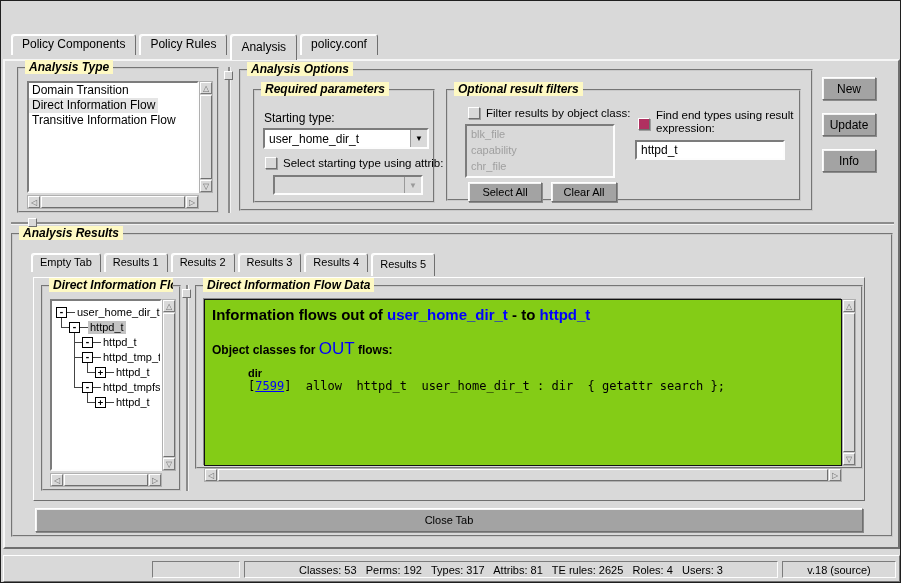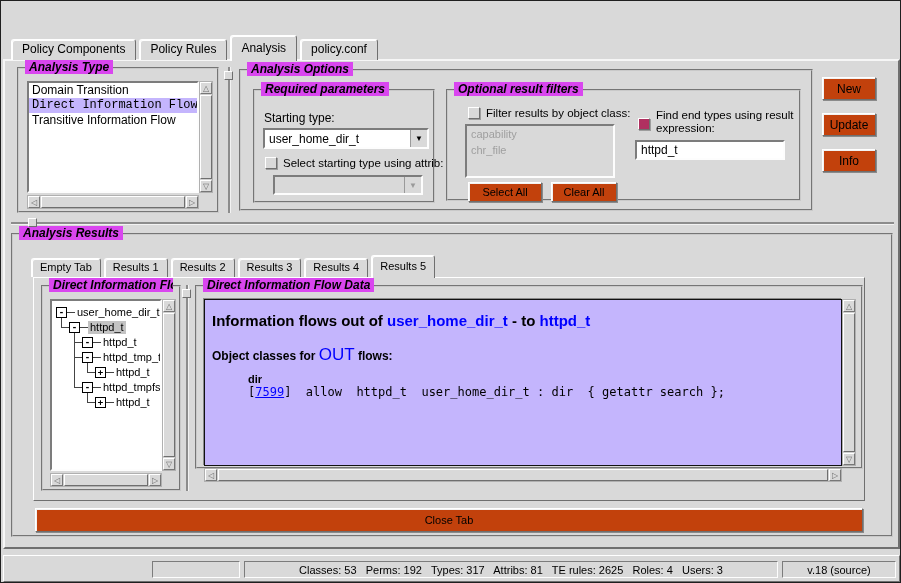--- a/index.html
+++ b/index.html
@@ -15,52 +15,52 @@
 
   
   #menubar { position:absolute; left:0; top:0; width:899px; height:29px;
     background:#d9d9d9; border-bottom:1px solid #7a7a7a; box-shadow:inset 1px 1px 0 #fff;
     display:flex; align-items:center; }
   .menu-item { font-size:12px; color:#000; padding:2px 3px; margin-left:15px; cursor:default; }
   .menu-item:first-child { margin-left:9px; }
   .menu-item .u { text-decoration:underline; }
 
   
-  .tabrow { position:absolute; display:flex; align-items:flex-end; z-index:6; }
+  .tabrow { position:absolute; display:flex; align-items:flex-start; z-index:6; }
   #main-tabs { left:10px; top:33px; height:26px; }
   .tab { position:relative; background:#d9d9d9; font-size:12px; padding:2px 10px 3px 10px;
     height:21px; margin-right:3px; border:1px solid #6f6f6f; border-bottom:none;
     border-top-color:#fff; border-left-color:#fff; border-radius:3px 3px 0 0;
     box-shadow:inset 1px 1px 0 #fff; white-space:nowrap; }
   .tab.active { height:26px; padding-top:5px; z-index:7; margin-bottom:-1px; }
   .rtab { height:19px; padding:2px 8px; font-size:11px; }
   .rtab.active { height:23px; padding-top:4px; }
 
   #content { position:absolute; left:2px; top:58px; width:897px; height:490px; background:#d9d9d9; }
   #content.raised2 {}
 
   
   .gb { position:absolute; border:2px groove #c9c9c9; }
-  .gbl { position:absolute; top:-9px; left:6px; background:#d946ef; padding:0 4px;
+  .gbl { position:absolute; top:-9px; left:6px; background:#fef9c3; padding:0 4px;
     font-style:italic; font-weight:bold; font-size:12px; white-space:nowrap; }
 
   
   .listbox { position:absolute; background:#fff; overflow:hidden; }
   .litem { font-size:12px; line-height:15px; padding:0 3px; white-space:nowrap; width:max-content; }
   .litem.sel { background:#c3c3c3; }
   .flitem { font-size:11px; line-height:16px; padding:0 4px; color:#9f9f9f; white-space:nowrap; }
 
   
   .sb { position:absolute; background:#d0d0d0; border:1px solid #b0b0b0; }
   .sb .ar { position:absolute; background:#d9d9d9; display:flex; align-items:center; justify-content:center;
     font-size:8px; color:#6f6f6f; border:1px solid; border-color:#fff #777 #777 #fff; }
   .sb .thumb { position:absolute; background:#d9d9d9; border:1px solid; border-color:#fff #6f6f6f #6f6f6f #fff; }
 
   
-  .btn { position:absolute; background:#c2410c; border:1px solid #6f6f6f;
+  .btn { position:absolute; background:#a3a3a3; border:1px solid #6f6f6f;
     border-top-color:#fff; border-left-color:#fff;
     box-shadow:inset 1px 1px 0 #f2f2f2, 1px 1px 0 #8a8a8a;
     display:flex; align-items:center; justify-content:center; font-size:12px; cursor:default; }
 
   
   .field { position:absolute; background:#fff; border:2px solid; border-color:#7c7c7c #fdfdfd #fdfdfd #7c7c7c;
     display:flex; align-items:center; }
   .field .txt { font-size:12px; padding-left:4px; white-space:nowrap; overflow:hidden; flex:1; }
   .combo .arrowbox { width:17px; align-self:stretch; border-left:1px solid #9a9a9a;
     display:flex; align-items:center; justify-content:center; font-size:8px; background:#d9d9d9; }
@@ -79,22 +79,22 @@
 
   
   #flow-tree { position:absolute; left:0; top:0; width:100%; height:100%; }
   .tnode-box { position:absolute; width:11px; height:11px; background:#fff; border:1px solid #000;
     font:bold 9px "DejaVu Sans Mono", monospace; line-height:9px; text-align:center; color:#000; }
   .tline { position:absolute; background:#444; }
   .tlabel { position:absolute; font-size:11px; white-space:nowrap; line-height:13px; padding:0 2px; }
   .tlabel.sel { background:#c3c3c3; }
 
   
-  #result-text { position:absolute; background:#c4b5fd; border:1px solid #111;
-    box-shadow:-1px -1px 0 #8a8a8a; overflow:hidden; padding:12px 7px; }
+  #result-text { position:absolute; background:#84cc16; border:1px solid #111;
+    box-shadow:-1px -1px 0 #8a8a8a; overflow:hidden; padding:6px 7px; }
   .res-h1 { font-size:15px; font-weight:bold; white-space:nowrap; }
   .res-h2 { font-size:12px; font-weight:bold; margin-top:16px; }
   .res-flow { font-size:17px; font-weight:normal; }
   .res-class { font-size:11px; font-weight:bold; margin:8px 0 0 36px; }
   .res-rule { font-family:"DejaVu Sans Mono", monospace; font-size:12px; margin-left:36px; white-space:pre; }
   .blue { color:#0000ff; }
   .rule-link { color:#0000ff; text-decoration:underline; cursor:pointer; }
 
   
   #statusbar { position:absolute; left:2px; top:554px; width:897px; height:27px; background:#d9d9d9; }
@@ -114,21 +114,21 @@
       <div class="tab active">Analysis</div>
       <div class="tab">policy.conf</div>
     </div>
 
   <div id="content" class="raised2"></div>
 
   <div class="gb" style="left:16px; top:66px; width:202px; height:146px;">
     <div class="gbl">Analysis Type</div>
     <div class="listbox sunken2" style="left:8px; top:12px; width:172px; height:112px;">
         <div class="litem">Domain Transition</div>
-        <div class="litem sel" style="background: #c4b5fd; font-family: Liberation Mono, monospace;">Direct Information Flow</div>
+        <div class="litem sel" style="background: #e5e5e5;">Direct Information Flow</div>
         <div class="litem">Transitive Information Flow</div>
       </div>
     <div class="sb" style="left:180px; top:12px; width:14px; height:112px;">
         <div class="ar" style="left: 0px; top: 0px; width: 12px; height: 12px;">△</div>
         <div class="ar" style="left: 0px; bottom: 0px; width: 12px; height: 12px;">▽</div>
         <div class="thumb" style="left: 0px; top: 13px; bottom: 13px; width: 12px;"></div>
       </div>
     <div class="sb" style="left:8px; top:126px; width:172px; height:14px;">
         <div class="ar" style="left: 0px; top: 0px; width: 12px; height: 12px;">◁</div>
         <div class="ar" style="right: 0px; top: 0px; width: 12px; height: 12px;">▷</div>
@@ -155,20 +155,21 @@
         <div class="txt"></div>
         <div class="arrowbox">▼</div>
       </div>
     </div>
 
     <div class="gb" style="left:205px; top:18px; width:355px; height:112px;">
       <div class="gbl">Optional result filters</div>
       <div class="cb" style="left:20px; top:16px;"></div>
       <div class="lbl" style="left:38px; top:16px;">Filter results by object class:</div>
       <div class="listbox sunken2" style="left:17px; top:33px; width:150px; height:54px; background:#d9d9d9;">
+          <div class="flitem">blk_file</div>
           <div class="flitem">capability</div>
           <div class="flitem">chr_file</div>
         </div>
       <div class="btn" style="left:20px; top:91px; width:74px; height:20px; font-size:11px;">Select All</div>
       <div class="btn" style="left:103px; top:91px; width:66px; height:20px; font-size:11px;">Clear All</div>
       <div class="cb on" style="left: 190px; top: 27px; background: rgb(176, 48, 96);"></div>
       <div class="lbl" style="left:208px; top:18px; white-space:normal; width:158px; line-height:13px;">Find end types using result expression:</div>
       <div class="field" style="left:187px; top:49px; width:150px; height:20px;">
         <div class="txt">httpd_t</div>
       </div>

